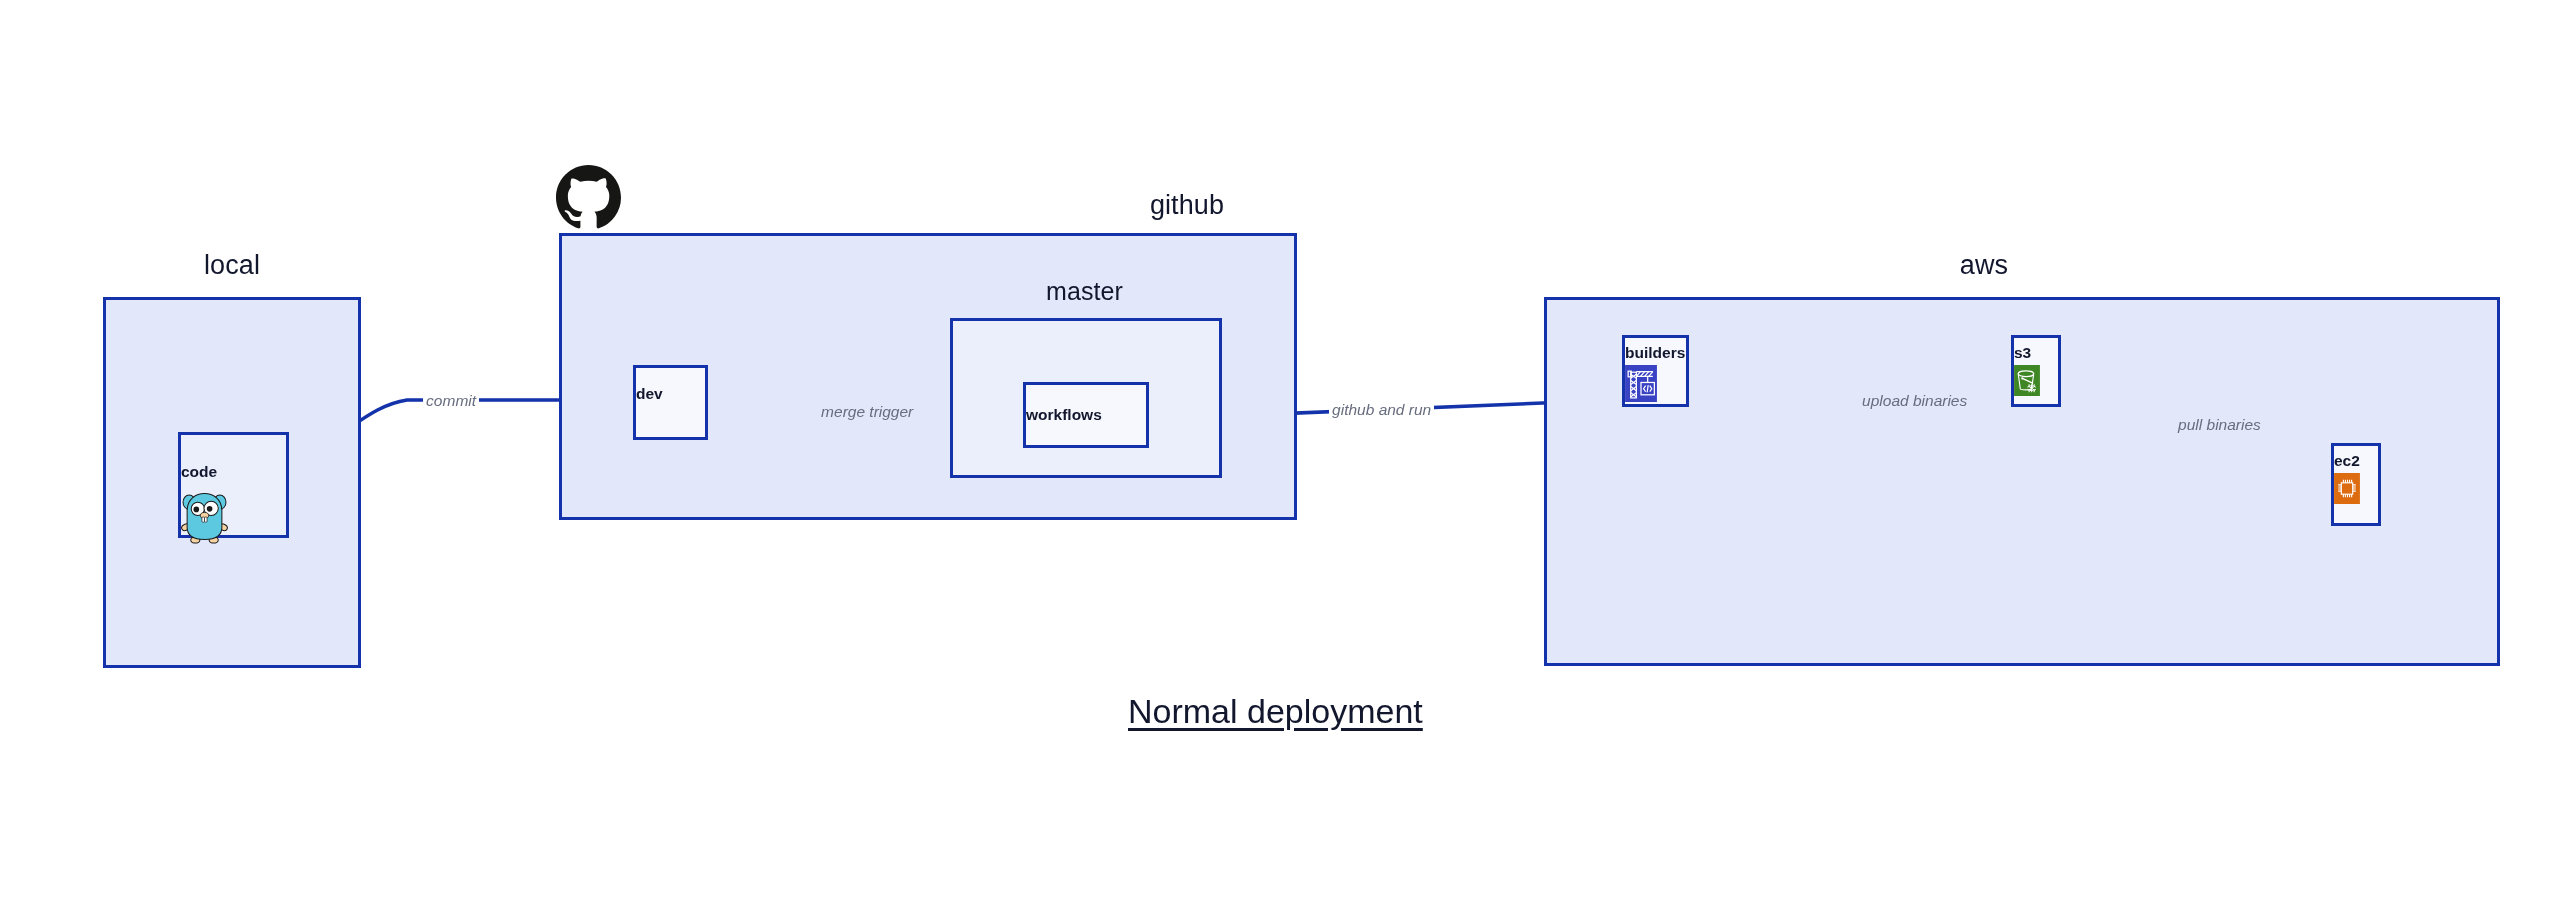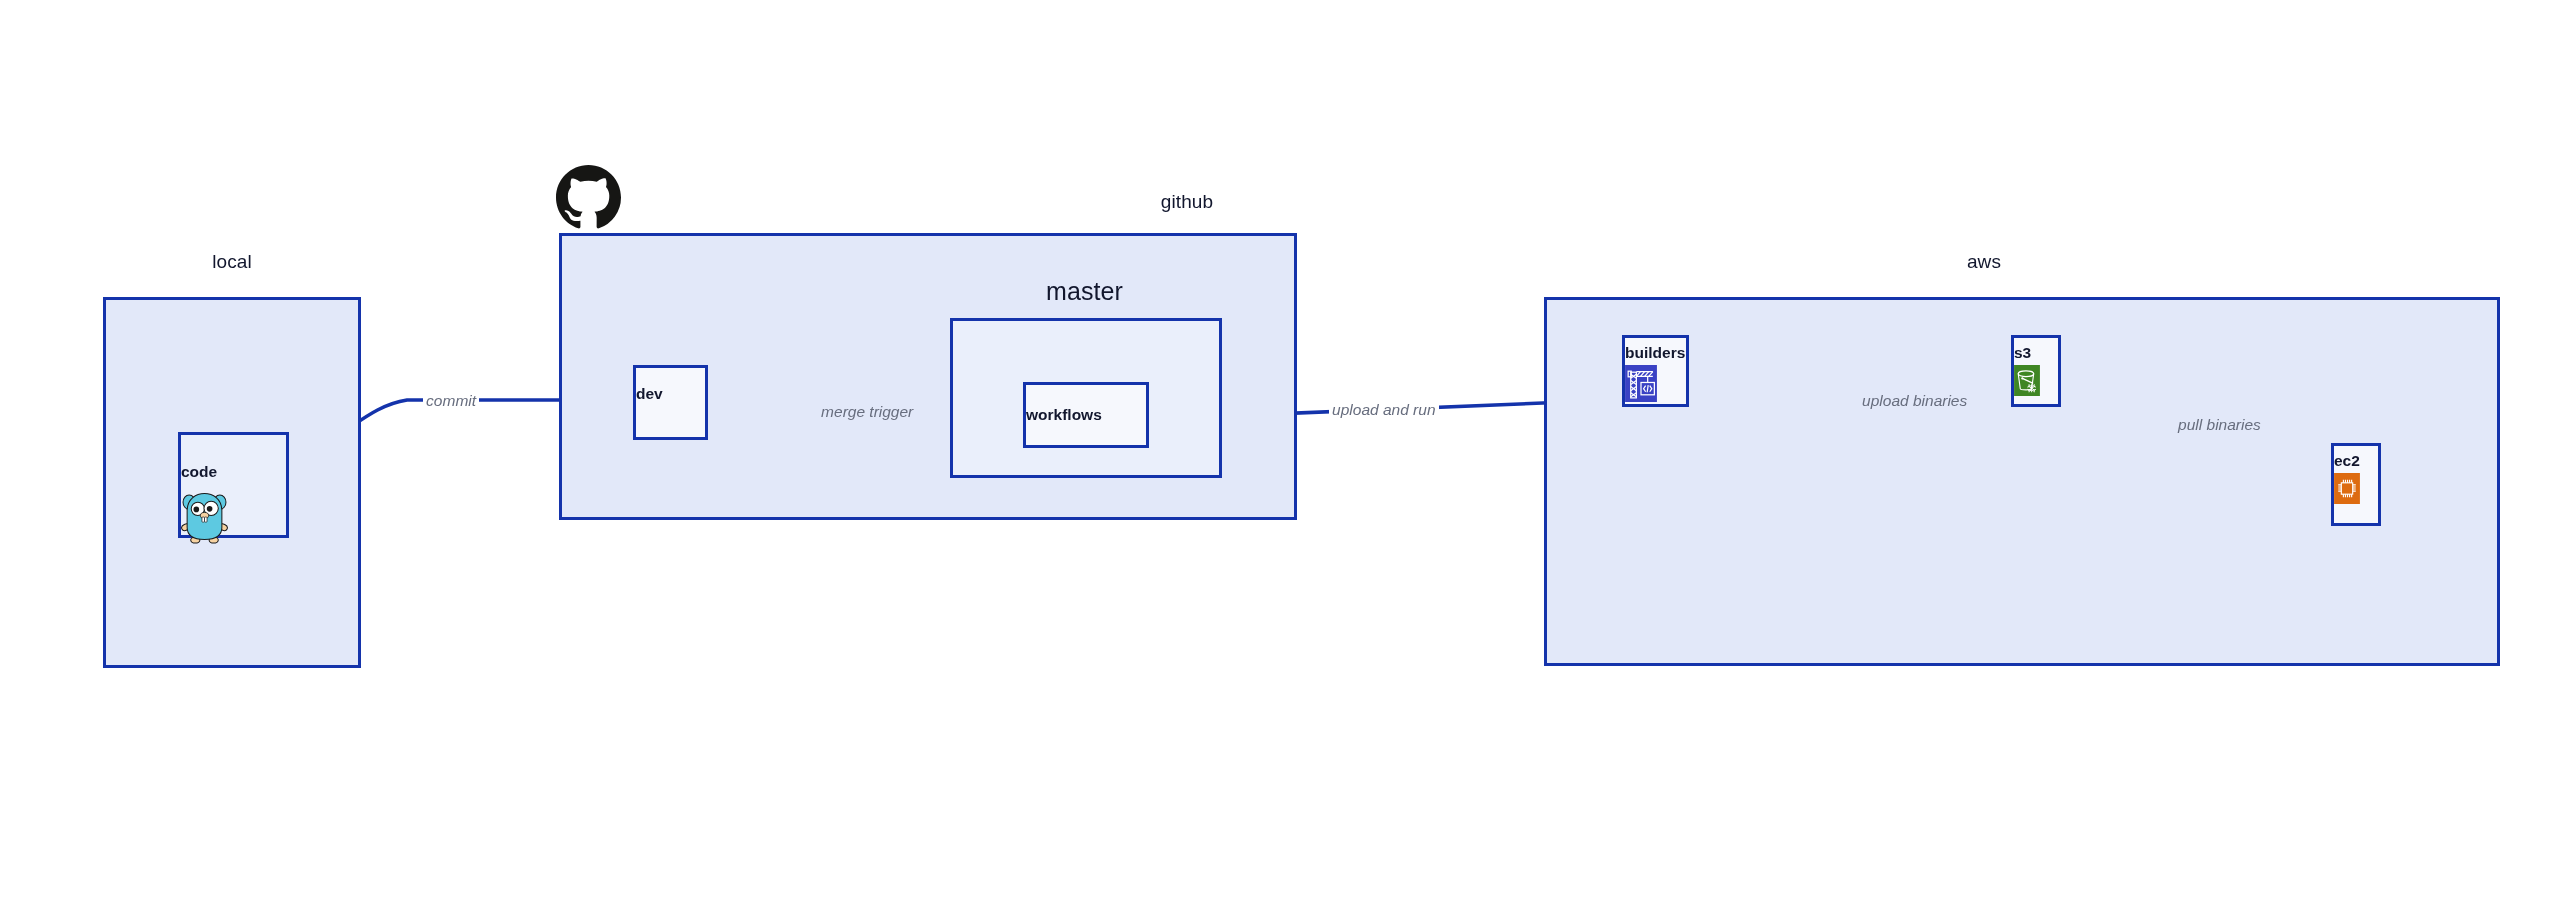--- a/index.html
+++ b/index.html
@@ -26,21 +26,21 @@
   
   .group-box {
     position: absolute;
     background: #e2e8f9;
     border: 3.6px solid #1433ab;
     box-sizing: border-box;
   }
   .group-label {
     position: absolute;
     color: #12172e;
-    font-size: 19px;
+    font-size: 27px;
     font-weight: 400;
     letter-spacing: 0.1px;
     text-align: center;
     white-space: nowrap;
     line-height: 1;
   }
 
   
   .sub-box {
     position: absolute;
@@ -263,21 +263,22 @@
           <path d="M36 23 L42 23 M36 27 L42 27 M36 31 L42 31 M36 35 L42 35"></path>
         </g>
       </svg>
     </span>
   </div>
 
   <div class="edge-label" style="left:423px; top:392px;">commit</div>
 
   <div class="edge-label on-tint" style="left:818px; top:403px;">merge trigger</div>
 
-  <div class="edge-label" style="left:1329px; top:401px;">upload and run</div>
+  <div class="edge-label" style="left:1329px; top:401px;">github and run</div>
 
   <div class="edge-label on-tint" style="left:1824px; top:392px;margin-left:35px;">upload binaries</div>
 
   <div class="edge-label on-tint" style="left:2175px; top:416px;">pull binaries</div>
 
+  <div id="diagram-title" style="left:1128px; top:694px;">Normal deployment</div>
 
 </div>
 
 
 </body></html>

